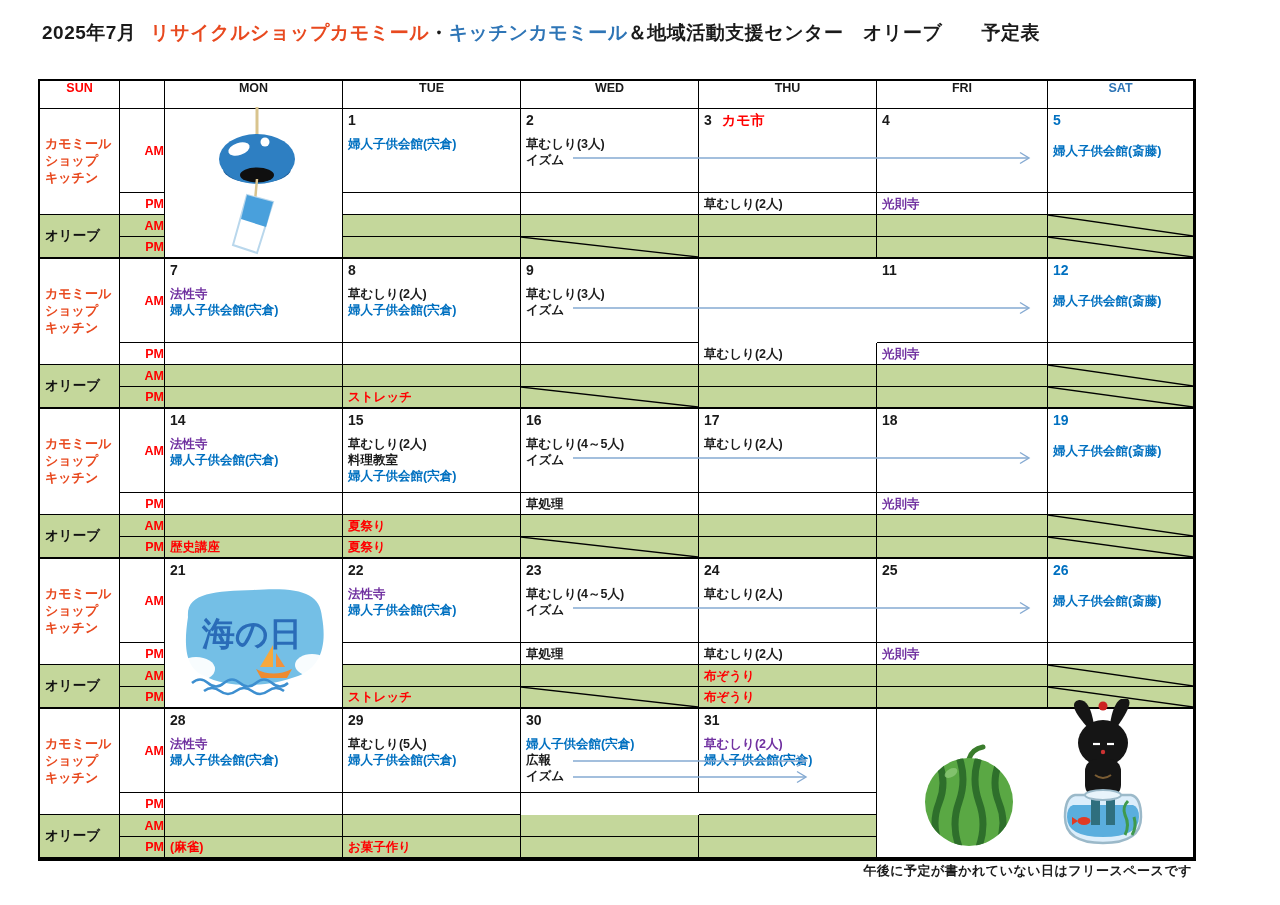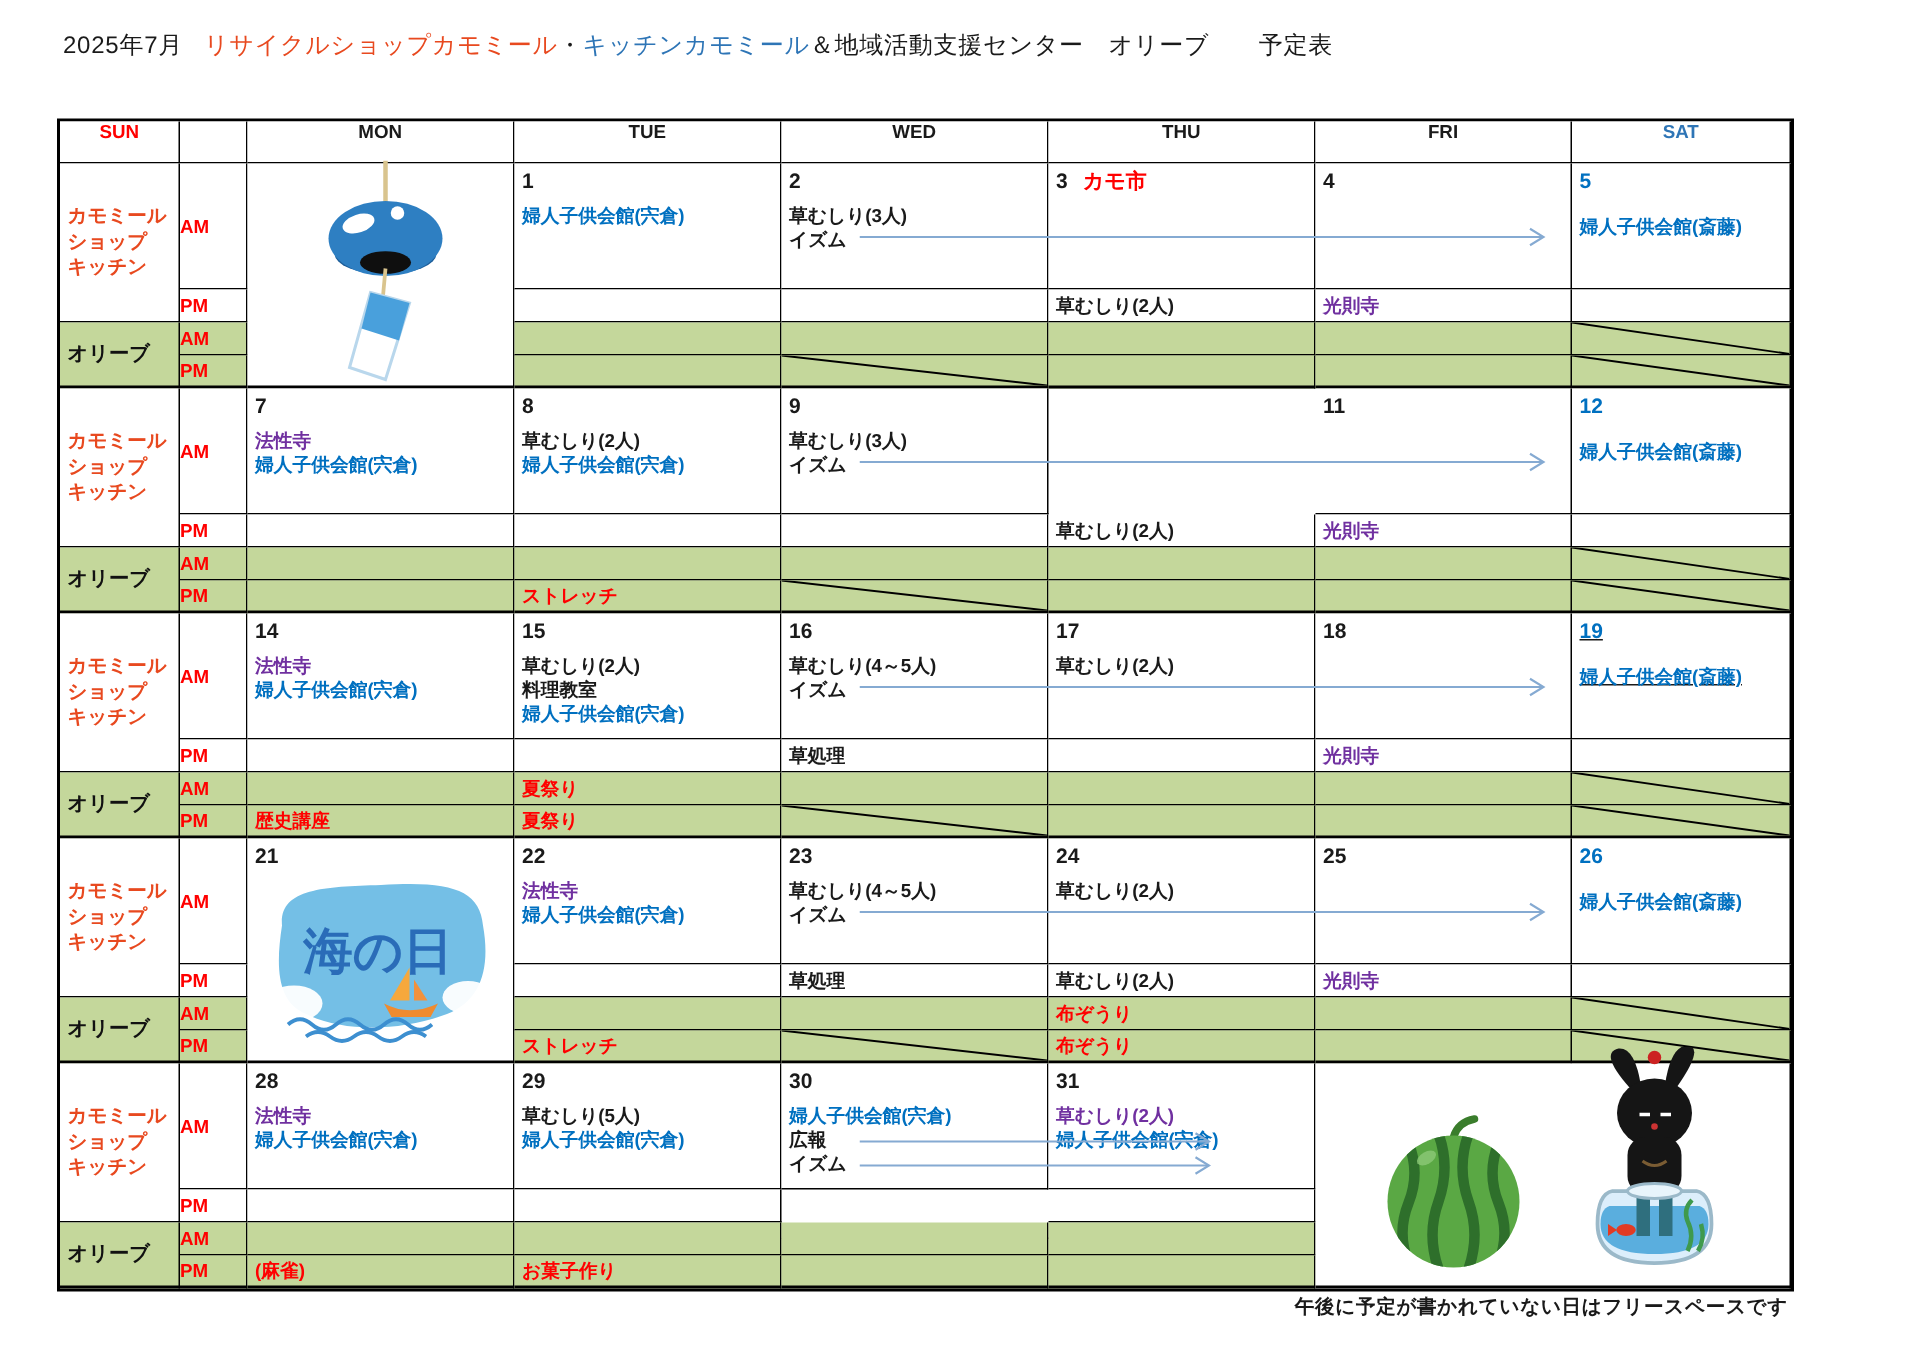--- a/index.html
+++ b/index.html
@@ -1,34 +1,34 @@
 <!DOCTYPE html>
 <html style="--c-green: #c4d79b; --c-red: #ff0000; --c-blue: #0070c0; --c-purple: #7030a0; --c-title-orange: #e8491f; --c-title-blue: #2e75b6; --c-sun-red: #ff0000; --c-sat-blue: #2e75b6; --c-arrow: #85aad2;"><head>
 <meta charset="utf-8">
 <style>
   html,body{margin:0;padding:0;background:#ffffff;}
   body{width:1280px;height:905px;font-family:"Liberation Sans","DejaVu Sans",sans-serif;color:#1a1a1a;}
   .page{position:relative;width:1280px;height:905px;overflow:hidden;background:#fff;}
-  .title-row{position:absolute;left:42px;top:20px;font-size:16px;font-weight:normal;white-space:nowrap;letter-spacing:.5px;}
+  .title-row{position:absolute;left:42px;top:20px;font-size:19px;font-weight:bold;white-space:nowrap;letter-spacing:.5px;}
   .title-row .gap{display:inline-block;width:14px;}
   .t-orange{color:var(--c-title-orange);}
   .t-blue{color:var(--c-title-blue);}
   .contact{position:absolute;left:38px;top:54px;width:1154px;text-align:right;font-size:14.5px;font-weight:bold;letter-spacing:1px;}
   .contact .fax{margin-left:30px;}
   .cal{position:absolute;left:38px;top:79px;display:grid;border:2px solid #000;background:#fff;
        grid-template-columns:80px 45px 178px 178px 178px 178px 171px 146px;
        grid-template-rows:28px repeat(5, 84px 22px 22px 22px);}
   .c{position:relative;border-right:1px solid #000;border-bottom:1px solid #000;box-sizing:border-box;font-weight:bold;background:#fff;}
   .wk-sep{border-bottom-width:2px;}
   .hc{display:flex;justify-content:center;font-size:12.5px;border-bottom:1.5px solid #000;}
   .sun{color:var(--c-sun-red);}
   .satc{color:var(--c-sat-blue);}
   .kamo{color:var(--c-title-orange);display:flex;align-items:center;padding-left:5px;font-size:13px;line-height:1.3;white-space:pre-line;}
   .olab{display:flex;align-items:center;padding-left:5px;font-size:13.5px;color:#111;}
-  .ampm{display:flex;align-items:center;justify-content:flex-start;color:var(--c-red);font-size:12.5px;}
+  .ampm{display:flex;align-items:center;justify-content:flex-end;color:var(--c-red);font-size:12.5px;}
   .bg-g{background:var(--c-green);}
   .daycell{padding:2px 5px;overflow:visible;}
   .dnum-line{font-size:14px;line-height:18px;white-space:nowrap;}
   .dnum-line .note{margin-left:10px;}
   .items{margin-top:7px;}
   .sat .items{margin-top:14px;}
   .item{font-size:12.5px;line-height:16px;white-space:nowrap;}
   .rowcell{display:flex;align-items:center;padding:0 5px;gap:8px;overflow:visible;}
   .rowcell .item{line-height:14px;}
   .c-black{color:#1a1a1a;} .c-blue{color:var(--c-blue);} .c-purple{color:var(--c-purple);} .c-red{color:var(--c-red);}
@@ -324,21 +324,21 @@
       <div class="c rowcell bg-g" style="grid-area: 12 / 6;"></div>
       <div class="c rowcell bg-g wk-sep" style="grid-area: 13 / 6;"></div>
       <div class="c daycell" style="grid-area: 10 / 7;">
         <div class="dnum-line"><span class="dnum">18</span></div>
       </div>
       <div class="c rowcell" style="grid-area: 11 / 7;">
         <div class="item c-purple">光則寺</div>
       </div>
       <div class="c rowcell bg-g" style="grid-area: 12 / 7;"></div>
       <div class="c rowcell bg-g wk-sep" style="grid-area: 13 / 7;"></div>
-      <div class="c daycell sat" style="grid-area: 10 / 8; text-decoration: underline;">
+      <div class="c daycell sat" style="grid-area: 10 / 8;">
         <div class="dnum-line"><span class="dnum c-blue">19</span></div>
         <div class="items">
           <div class="item c-blue">婦人子供会館(斎藤)</div>
         </div>
       </div>
       <div class="c rowcell" style="grid-area: 11 / 8;"></div>
       <div class="c rowcell bg-g" style="grid-area: 12 / 8;">
         <svg class="diag" viewBox="0 0 100 100" preserveAspectRatio="none">
           <line x1="0" y1="0" x2="100" y2="100" stroke="#000" stroke-width="1.3" vector-effect="non-scaling-stroke"></line>
         </svg>

